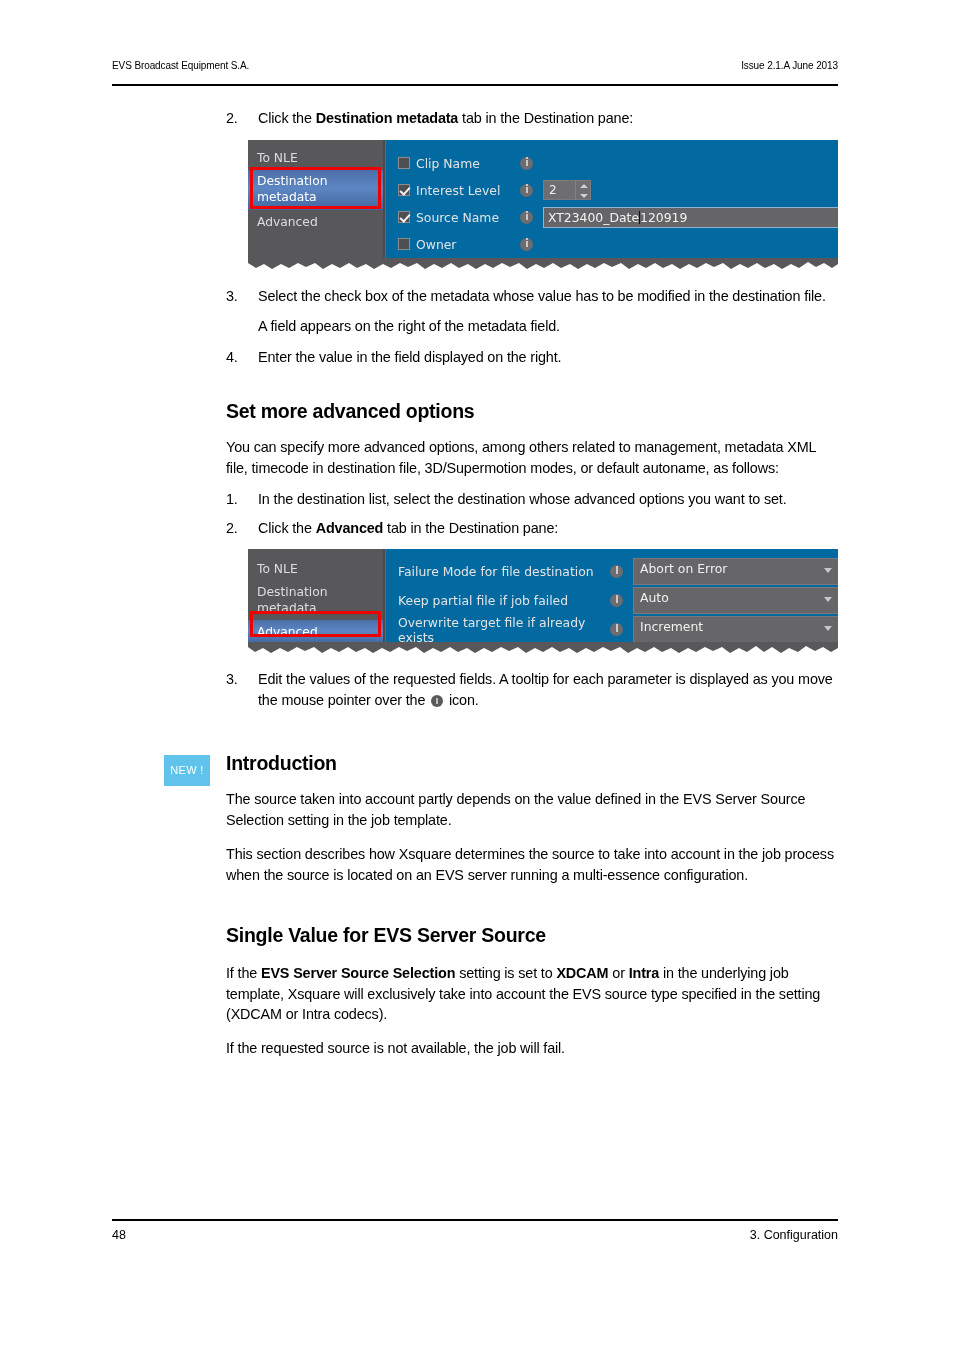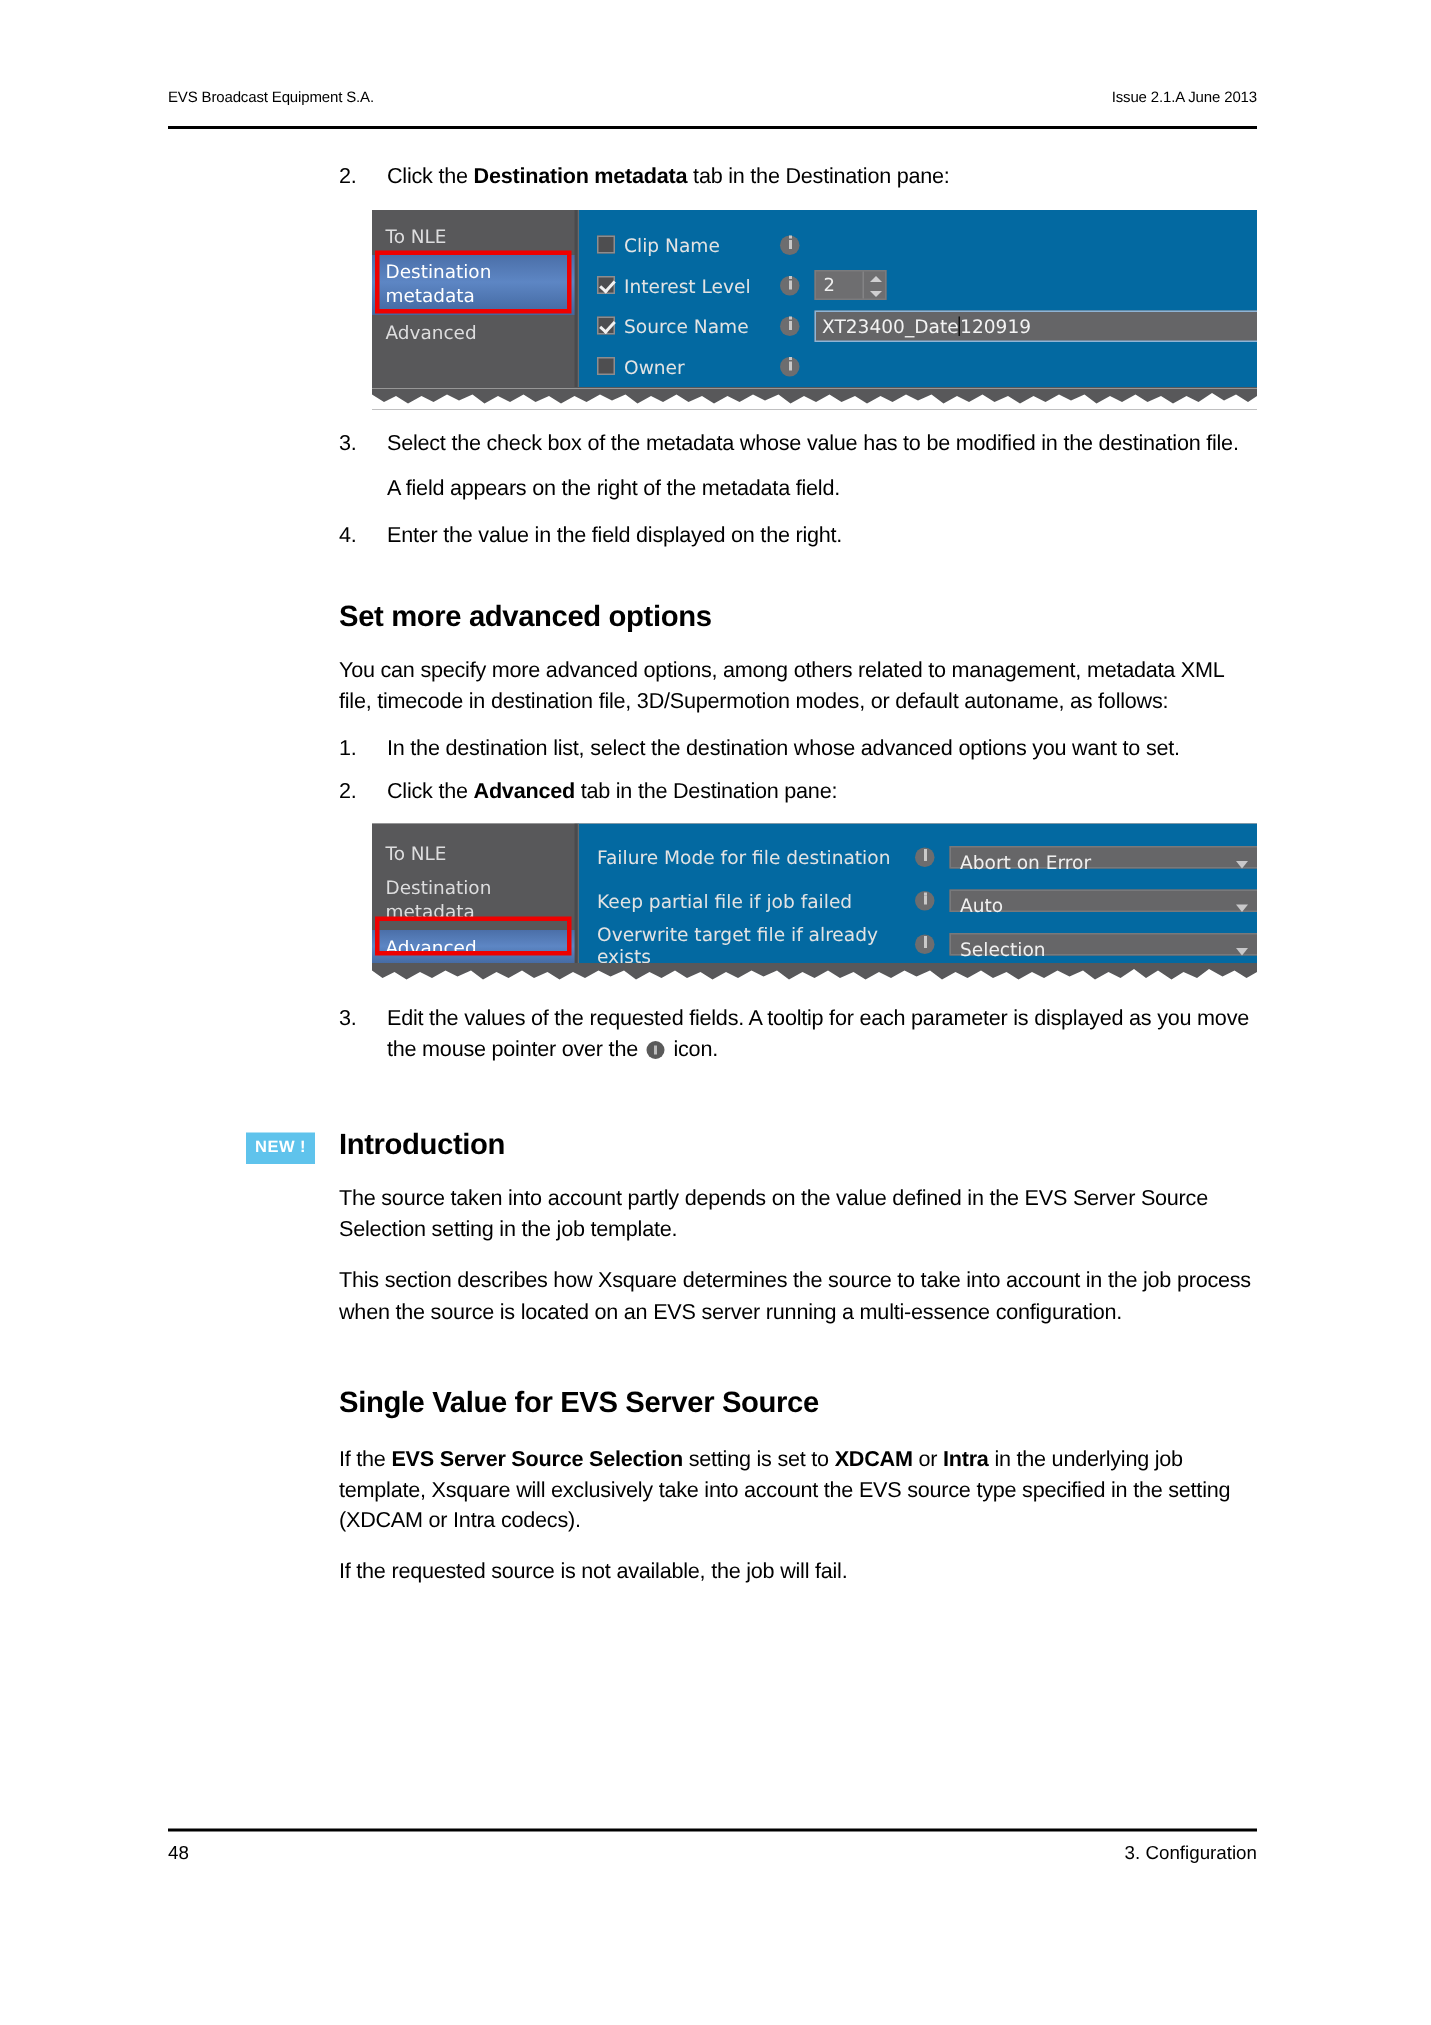--- a/index.html
+++ b/index.html
@@ -104,25 +104,25 @@
     line-height: 26px;
   }
   b, strong { font-weight: bold; }
 
   
   .new-badge {
     position: absolute;
     left: -62px;
     top: 5px;
     width: 46px;
-    height: 21px;
+    height: 31px;
     background: #5fc3ec;
     color: #ffffff;
     font-size: 11px;
-    font-weight: bold;
+    font-weight: normal;
     letter-spacing: 0.3px;
     display: flex;
     align-items: center;
     justify-content: center;
     line-height: 1;
   }
 
   
   .inline-info {
     display: inline-block;
@@ -300,21 +300,21 @@
     height: 29px;
   }
   .adv-label {
     font-size: 12.4px;
     color: #e3e3e3;
     width: 212px;
     flex: 0 0 212px;
   }
   .dropdown {
     width: 208px;
-    height: 15px;
+    height: 27px;
     background: #666668;
     border: 1px solid #79797b;
     font-size: 12.4px;
     color: #f0f0f0;
     line-height: 19px;
     padding-left: 6px;
     position: relative;
   }
   .dropdown .chev {
     position: absolute;
@@ -445,21 +445,21 @@
             <span class="dropdown"><span>Abort on Error</span><span class="chev"></span></span>
           </div>
           <div class="adv-row">
             <span class="adv-label">Keep partial file if job failed</span>
             <span class="info-dot"></span>
             <span class="dropdown"><span>Auto</span><span class="chev"></span></span>
           </div>
           <div class="adv-row">
             <span class="adv-label">Overwrite target file if already exists</span>
             <span class="info-dot"></span>
-            <span class="dropdown"><span>Selection</span><span class="chev"></span></span>
+            <span class="dropdown"><span>Increment</span><span class="chev"></span></span>
           </div>
         </div>
       </div>
       <div class="torn">
         <svg viewBox="0 0 590 14" preserveAspectRatio="none" aria-hidden="true">
           <polygon fill="#58585a" points="0,0 590,0 590,6 583,10 575,5 567,9 558,4 550,10 541,6 533,11 524,5 516,10 508,4 499,10 491,6 482,11 474,5 465,9 457,5 448,10 440,6 431,11 423,6 414,10 406,5 397,10 389,6 380,11 372,5 363,9 355,5 346,10 338,6 329,11 321,6 312,10 304,5 295,10 287,6 278,11 270,5 261,9 253,5 244,10 236,6 227,11 219,6 210,10 202,5 193,10 185,6 176,11 168,5 159,9 151,5 142,10 134,6 125,11 117,6 108,10 100,5 91,10 83,6 74,11 66,5 57,9 49,5 40,10 32,6 23,11 15,6 7,10 0,5"></polygon>
         </svg>
       </div>
     </div>
 

